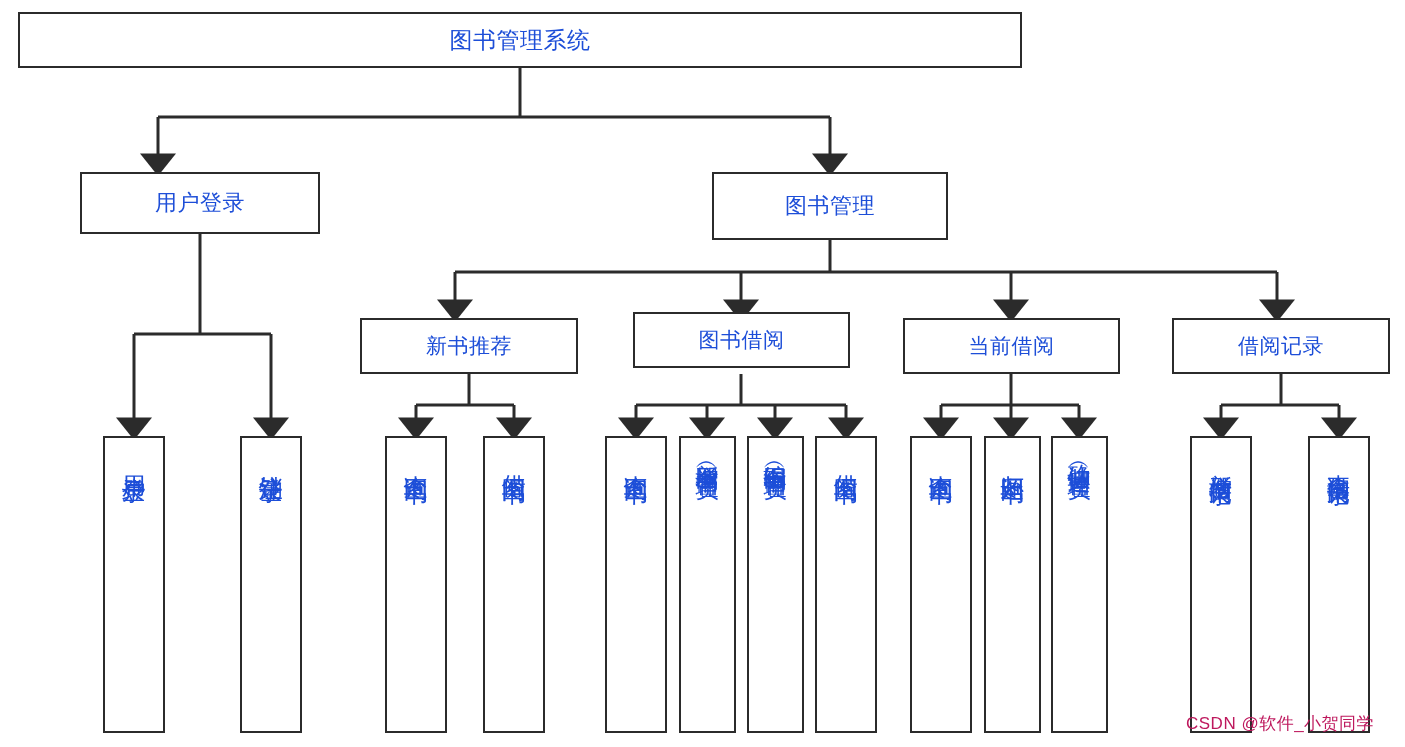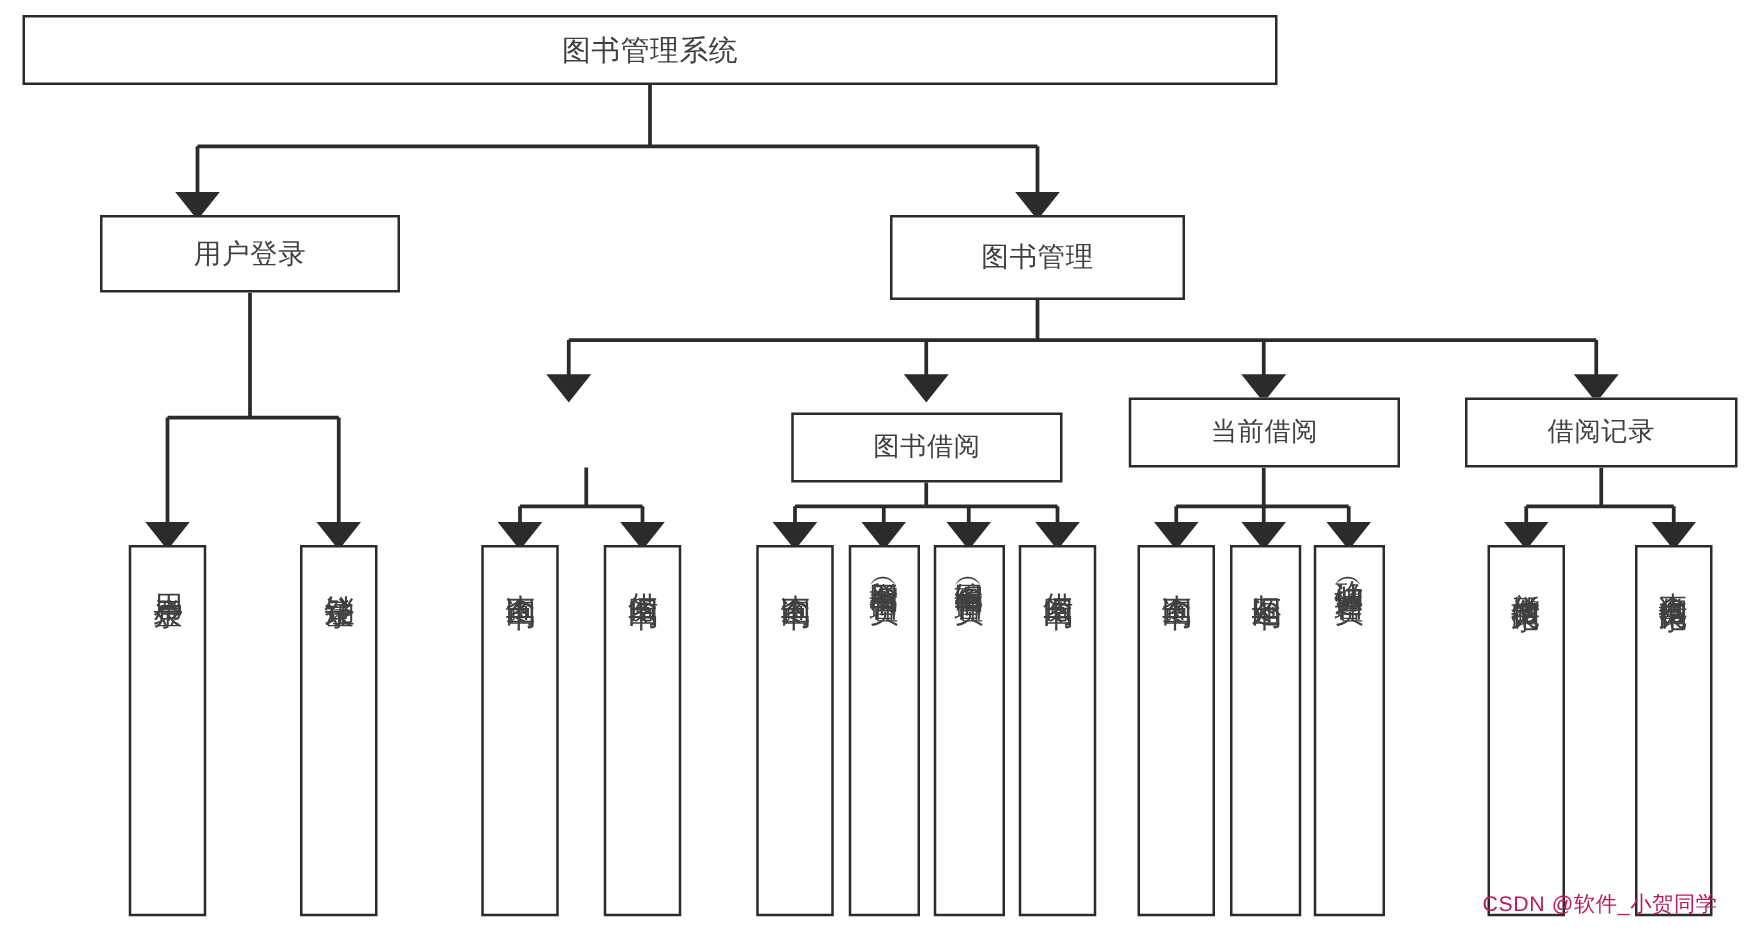--- a/index.html
+++ b/index.html
@@ -22,21 +22,21 @@
     pointer-events:none;
   }
   .node{
     position:absolute;
     box-sizing:border-box;
     background:#ffffff;
     border:2px solid #2b2b2b;
     display:flex;
     align-items:center;
     justify-content:center;
-    color:#404040;
+    color:#1d4ed8;
   }
   .node .lbl{
     display:block;
     text-align:center;
     line-height:1.05;
     letter-spacing:0.5px;
   }
   .node.root .lbl{ font-size:23px; }
   .node.lvl1 .lbl{ font-size:22px; }
   .node.lvl2 .lbl{ font-size:21px; }
@@ -127,21 +127,24 @@
     <span class="lbl">图书管理系统</span>
   </div>
 
   <div class="node lvl1" style="left:80px;top:172px;width:240px;height:62px;">
     <span class="lbl">用户登录</span>
   </div>
   <div class="node lvl1" style="left:712px;top:172px;width:236px;height:68px;">
     <span class="lbl">图书管理</span>
   </div>
 
-  <div class="node lvl2" style="left:633px;top:330px;width:217px;height:56px;">
+  <div class="node lvl2" style="left:360px;top:318px;width:218px;height:56px;">
+    <span class="lbl">新书推荐</span>
+  </div>
+  <div class="node lvl2" style="left:633px;top:312px;width:217px;height:56px;">
     <span class="lbl">图书借阅</span>
   </div>
   <div class="node lvl2" style="left:903px;top:318px;width:217px;height:56px;">
     <span class="lbl">当前借阅</span>
   </div>
   <div class="node lvl2" style="left:1172px;top:318px;width:218px;height:56px;">
     <span class="lbl">借阅记录</span>
   </div>
 
   <div class="node leaf" style="left:103px;top:436px;width:62px;height:297px;">

